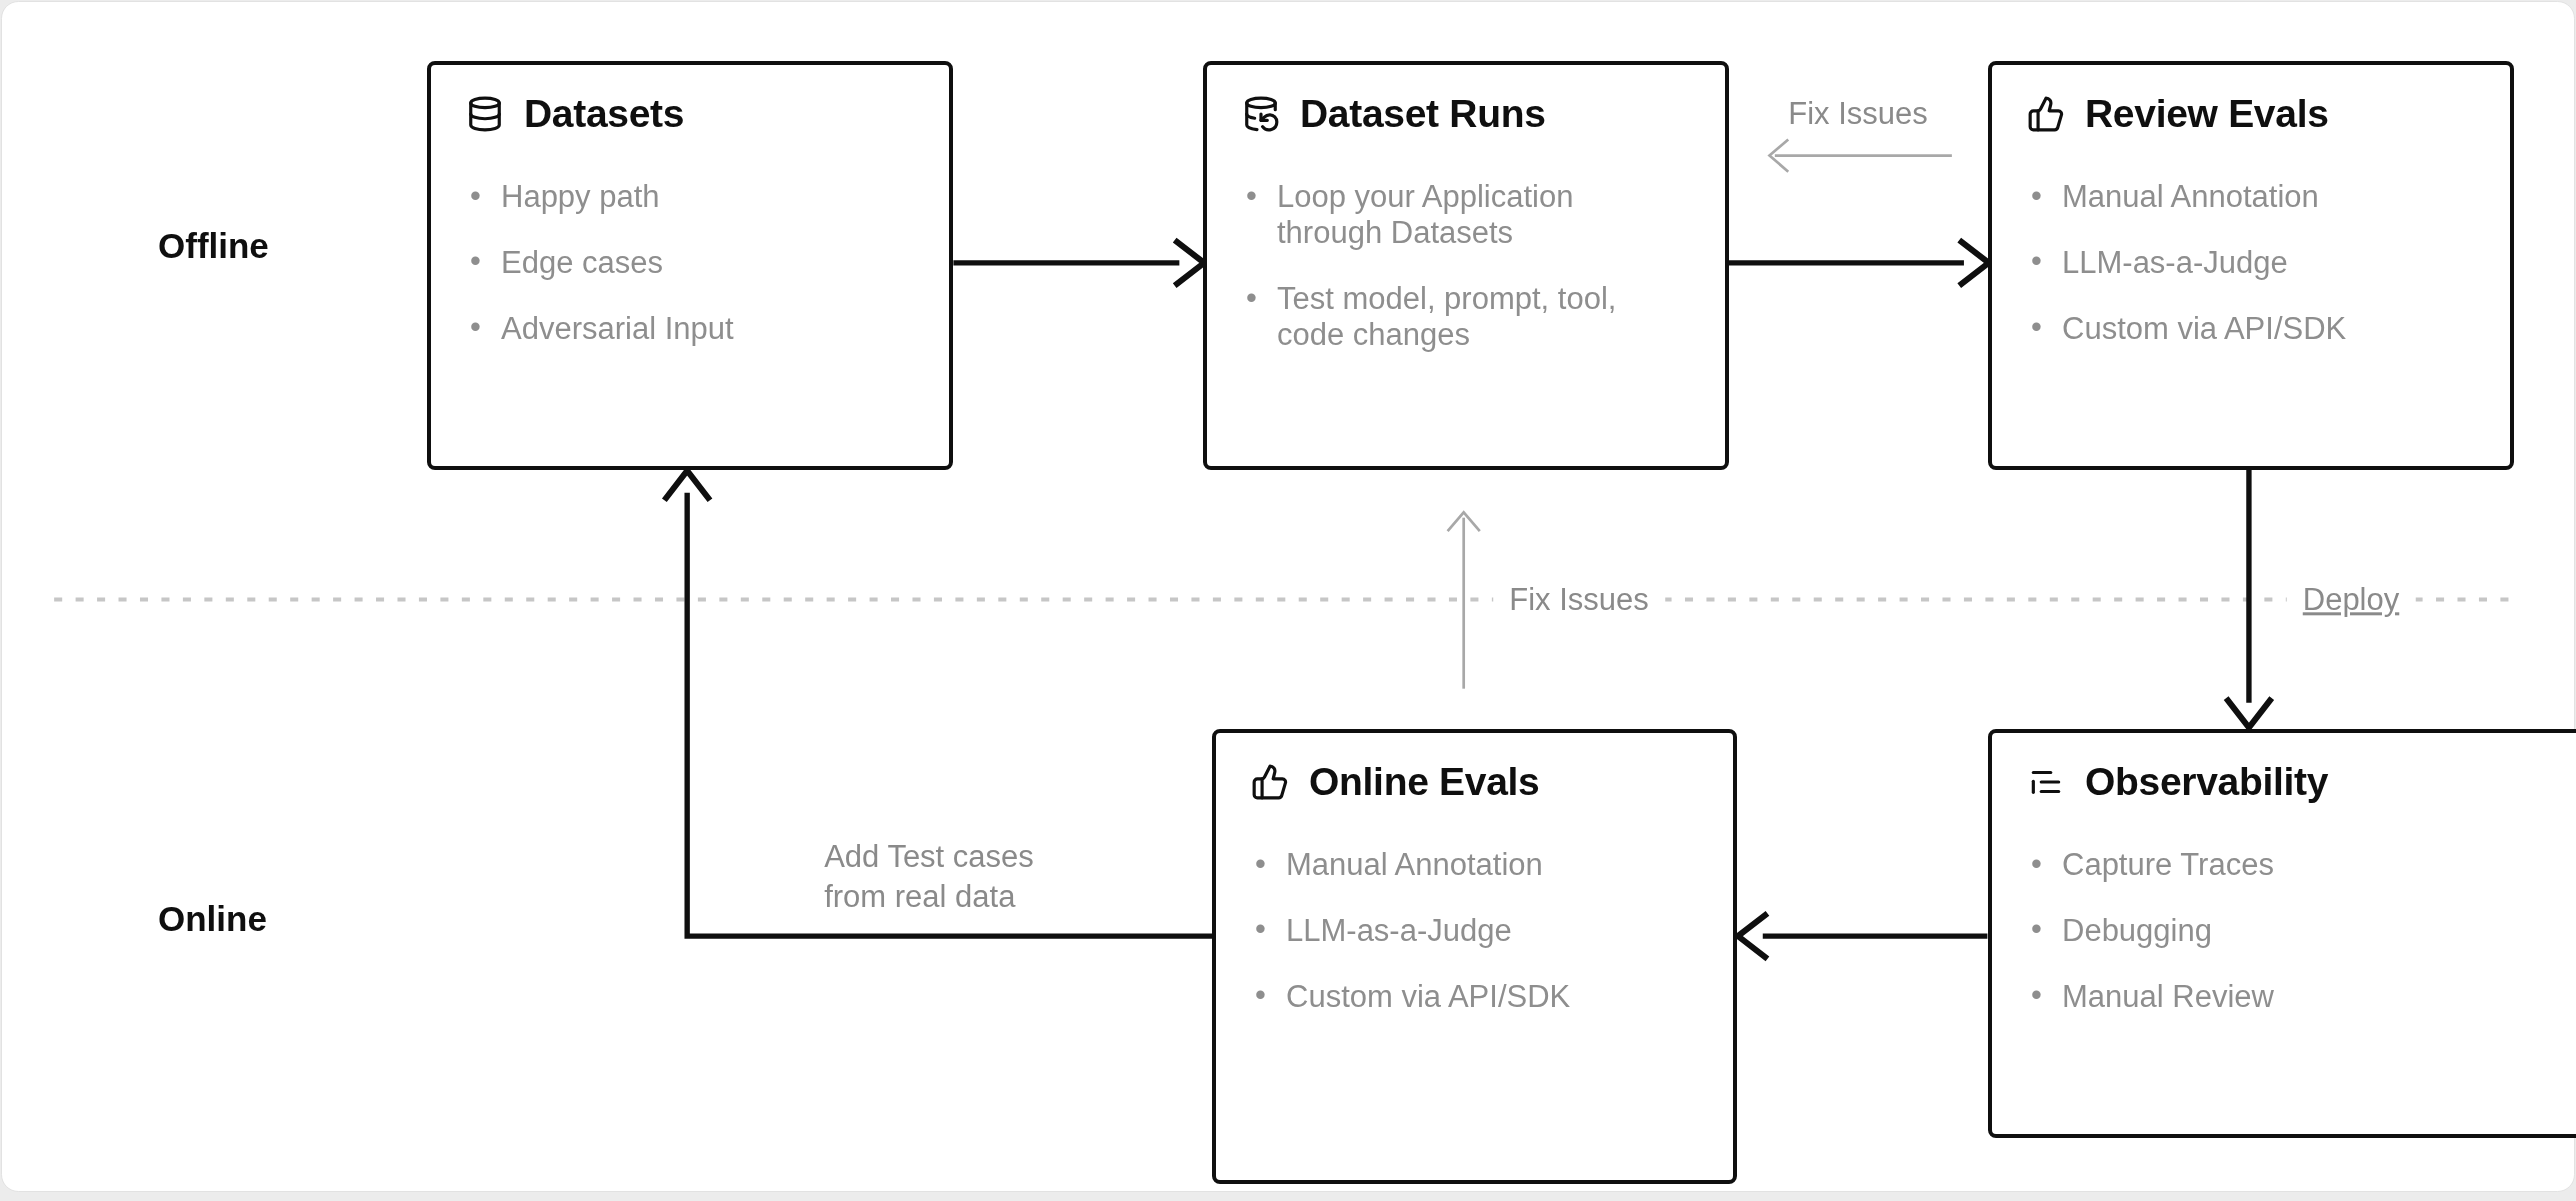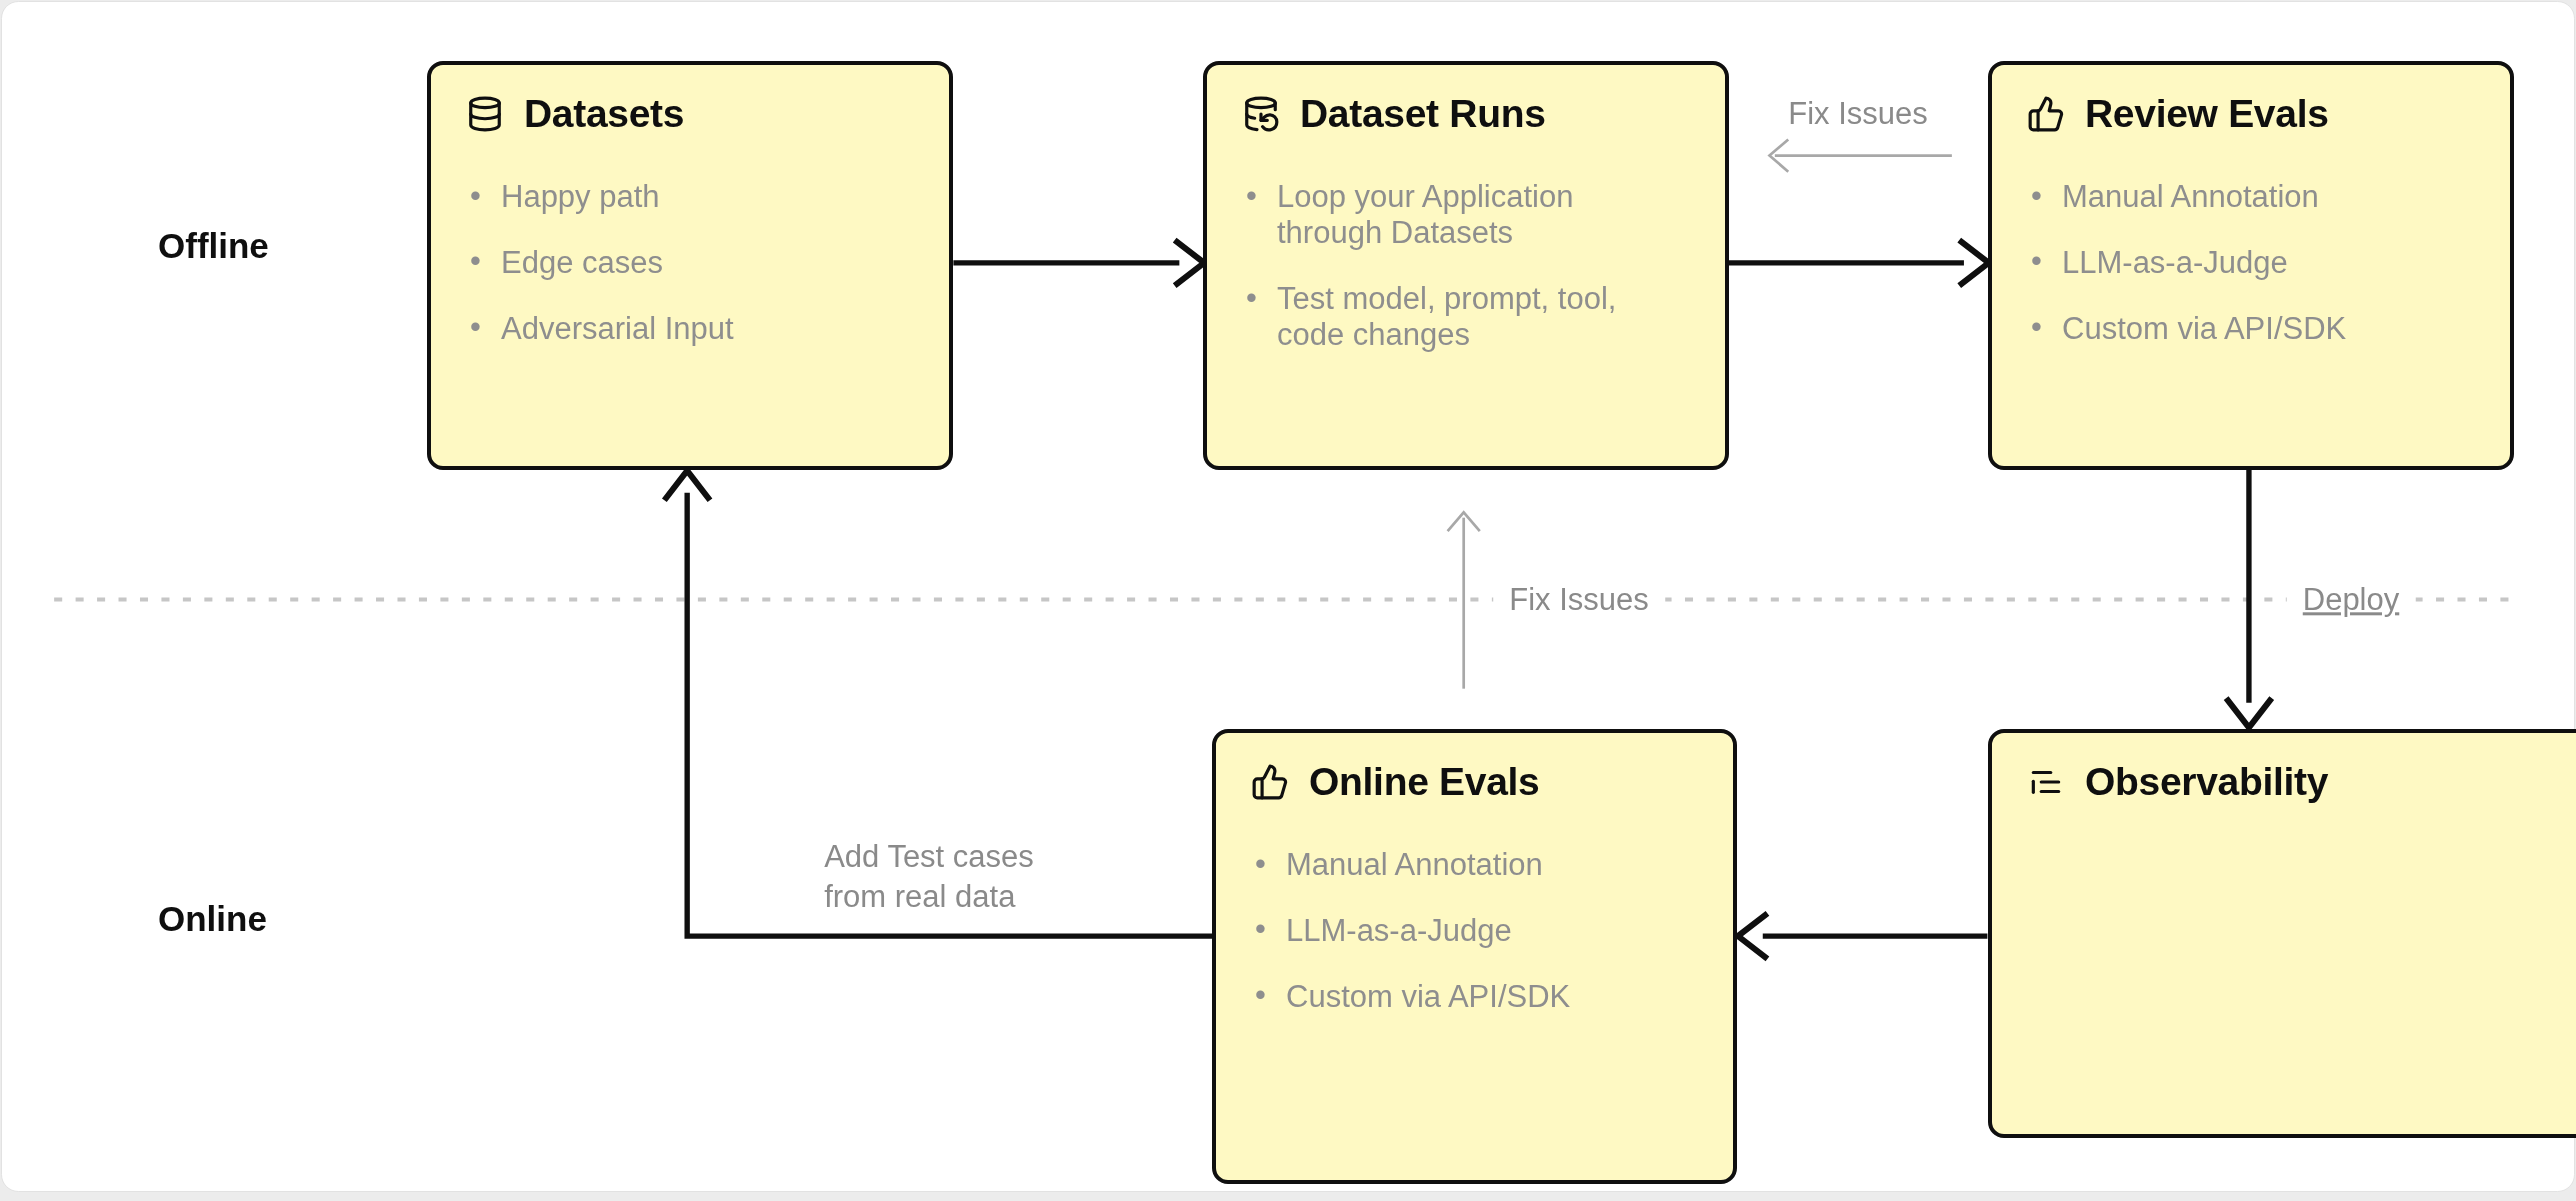--- a/index.html
+++ b/index.html
@@ -10,22 +10,22 @@
     position:relative;overflow:hidden;
   }
   .card{
     position:absolute;left:1.3px;top:1.3px;right:1.3px;height:1191px;
     background:#ffffff;border:1.3px solid #e2e2e2;border-radius:17.4px;
     box-sizing:border-box;
   }
   .diagram{position:absolute;inset:0;}
   svg.wires{position:absolute;left:0;top:0;z-index:1;}
   .box{
-    position:absolute;z-index:2;background:#fef9c3;
-    border:4.7px solid #0f0f0f;border-radius:16px;
+    position:absolute;z-index:2;background:#ffffff;
+    border:4.7px solid #0f0f0f;border-radius:8px;
     box-sizing:border-box;padding:27px 27px 0 35px;
   }
   .box-header{display:flex;align-items:center;gap:20px;height:43px;margin-bottom:44px;}
   .box-title{font-size:39px;font-weight:700;color:#0f0f0f;letter-spacing:-0.3px;white-space:nowrap;}
   .box-icon{width:38px;height:38px;flex:0 0 auto;color:#0f0f0f;}
   .box-icon svg{width:38px;height:38px;display:block;}
   ul.items{list-style:none;margin:0;padding:0;}
   ul.items li{
     position:relative;padding-left:35px;margin-bottom:29.5px;
     font-size:31px;line-height:1.17;color:#8e8e8e;
@@ -172,20 +172,25 @@
       <span class="box-icon">
         <svg viewBox="0 0 24 24" fill="none" stroke="currentColor" stroke-width="2" stroke-linecap="round" stroke-linejoin="round">
           <path d="M4 6h11"></path>
           <path d="M4 11.5v7"></path>
           <path d="M9 12h11"></path>
           <path d="M9 18h11"></path>
         </svg>
       </span>
       <span class="box-title">Observability</span>
     </div>
+    <ul class="items">
+      <li><span>Capture Traces</span></li>
+      <li><span>Debugging</span></li>
+      <li><span>Manual Review</span></li>
+    </ul>
   </div>
 
   <div class="edge-label no-bg" style="left:1858px;top:114px;">Fix Issues</div>
 
   <div class="edge-label" style="left:1579px;top:600px;">Fix Issues</div>
 
   <div class="edge-label" style="left:2351px;top:600px;text-decoration:underline;">Deploy</div>
 
   <div class="edge-label no-bg two-line" style="left:929px;top:877px;">
     <div>Add Test cases</div>

